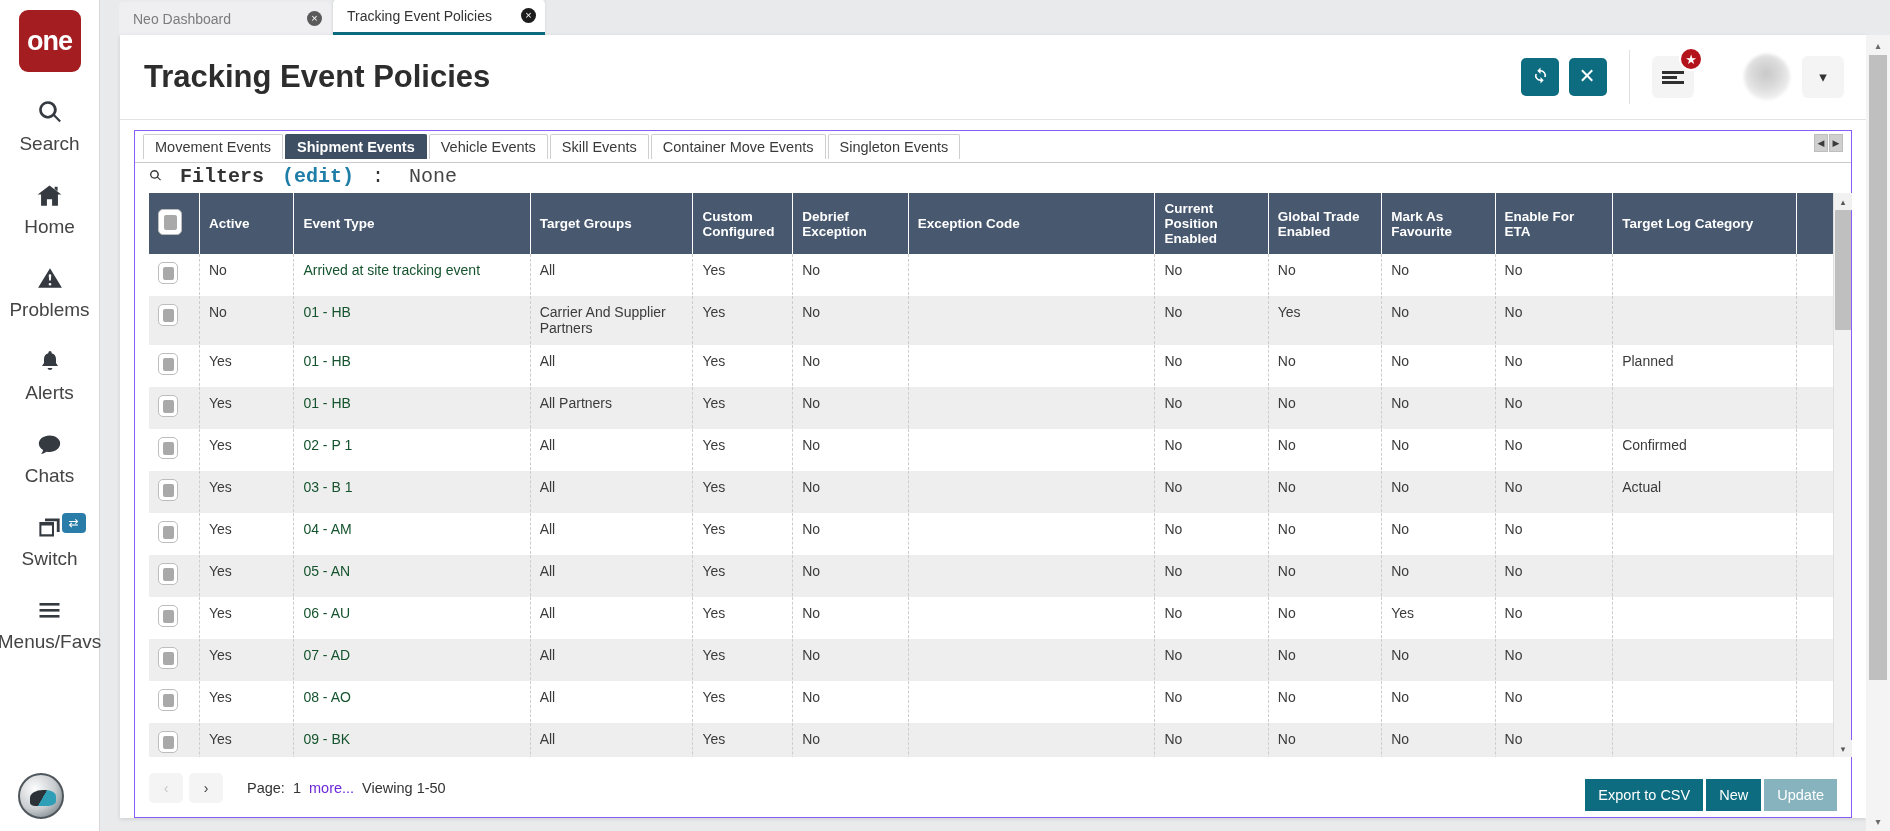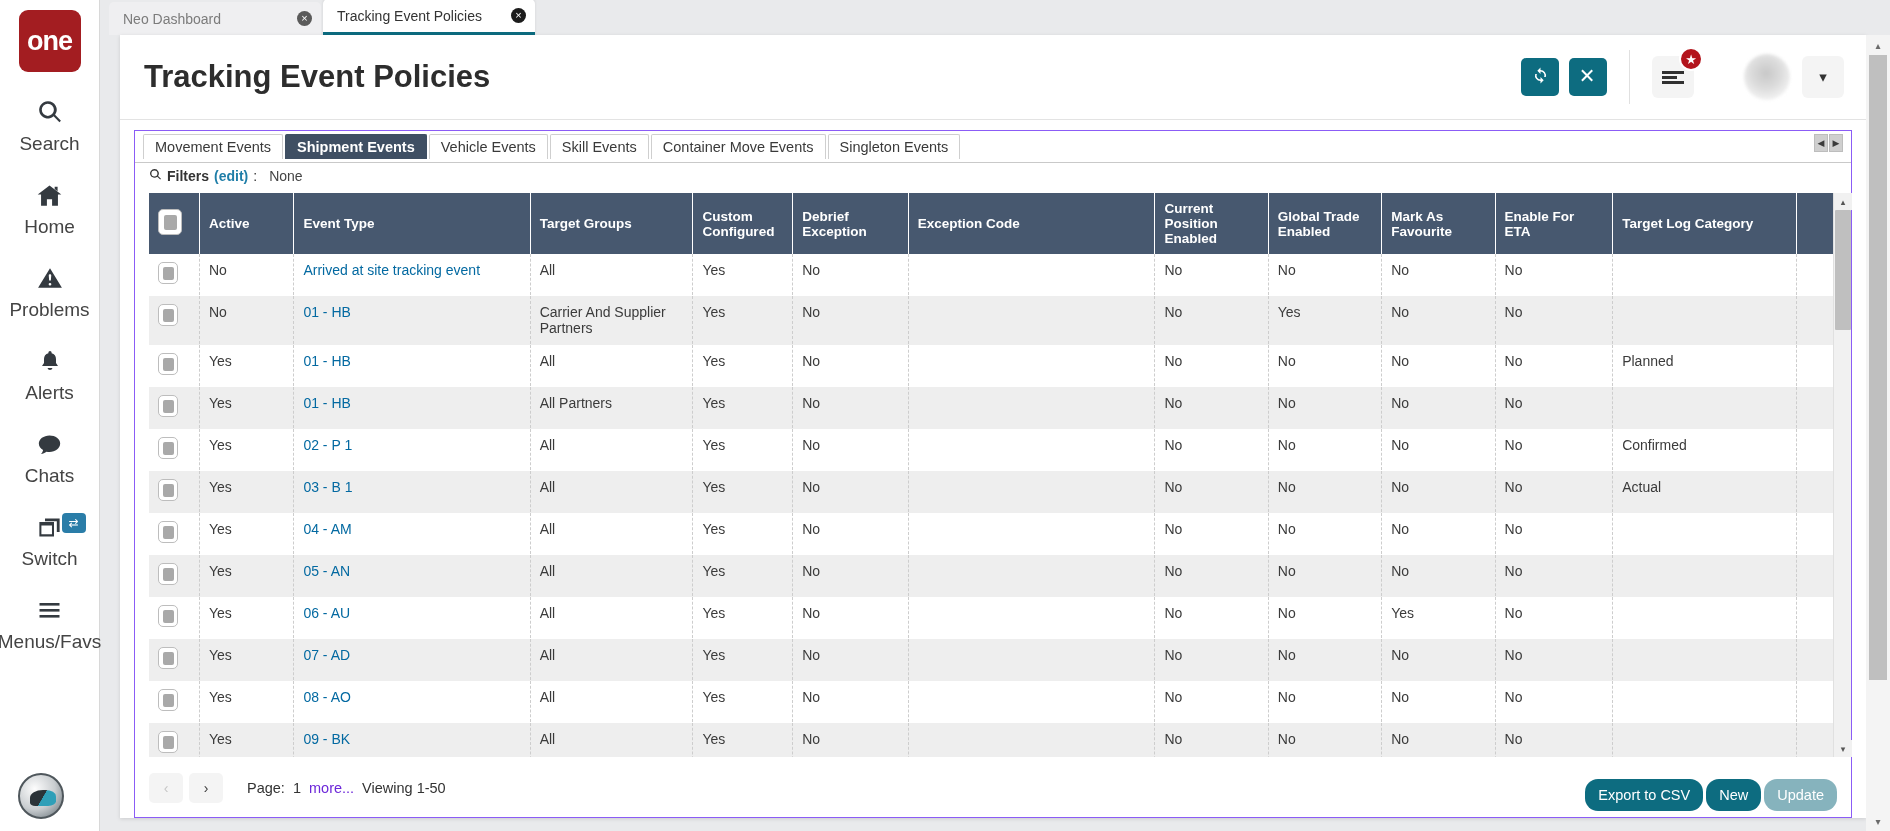--- a/index.html
+++ b/index.html
@@ -43,21 +43,21 @@
   }
   #rail-avatar::after {
     content: ""; position: absolute; left: 10px; top: 15px;
     width: 26px; height: 16px; border-radius: 50% 40% 30% 20%;
     background: linear-gradient(120deg, #2b3338 0%, #2b3338 48%, #2f9fb8 49%, #2f9fb8 100%);
   }
 
   
   #tab-strip {
     position: absolute; left: 100px; top: 0; right: 0; height: 35px;
-    background: #e9eaec; display: flex; align-items: flex-end; padding-left: 9px;
+    background: #e9eaec; display: flex; align-items: flex-end; padding-left: 19px;
   }
   .browser-tab {
     height: 33px; min-width: 212px; background: #efeff1; border-radius: 5px 5px 0 0;
     display: flex; align-items: center; justify-content: space-between;
     padding: 0 9px 0 14px; font-size: 14px; color: #7b7b7b;
     cursor: pointer; margin-right: 2px;
   }
   .browser-tab.active {
     background: #ffffff; color: #333; border-bottom: 3px solid #0d6c80;
     height: 36px; box-shadow: 0 -1px 3px rgba(0,0,0,.09);
@@ -146,21 +146,21 @@
   }
   .hs-arrow {
     width: 14px; height: 18px; background: #cfcfcf; color: #3b3b3b;
     font-size: 9px; display: flex; align-items: center; justify-content: center;
     cursor: pointer; border: 1px solid #bdbdbd;
   }
 
   
   #filter-bar {
     display: flex; align-items: center; height: 26px; padding-left: 14px;
-    font-size: 14px; color: #333; gap: 5px;
+    font-size: 20px; color: #333; gap: 18px; font-family: Liberation Mono, monospace;
   }
   #filter-label { font-weight: 700; }
   #filter-edit { color: #1f7ea8; cursor: pointer; font-weight: 700; }
   #filter-value { color: #444; margin-left: 7px; }
 
   
   #table-viewport {
     position: absolute; left: 14px; top: 62px; right: 18px; bottom: 60px;
     overflow: hidden; border: none;
   }
@@ -171,21 +171,21 @@
     border-right: 1px solid #fff; height: 58px;
   }
   thead th:last-child { border-right: none; }
   tbody td {
     font-size: 14px; color: #3b3b3b; padding: 8px 9px;
     border-right: 1px dashed #cdcdcd; vertical-align: top;
     border-bottom: 1px solid transparent;
   }
   tbody tr:nth-child(even) { background: #eeeeee; }
   tbody tr:nth-child(odd) { background: #ffffff; }
-  td.link-cell { color: #0369a1; cursor: pointer; }
+  td.link-cell { color: #14532d; cursor: pointer; }
   .row-cb, .hdr-cb {
     width: 20px; height: 22px; border: 1px solid #bdbdbd; border-radius: 5px;
     background: #fff; display: inline-block; position: relative; cursor: pointer;
   }
   .row-cb::after, .hdr-cb::after {
     content: ""; position: absolute; left: 4px; top: 4px;
     width: 11px; height: 13px; background: #a9a9a9; border-radius: 2px;
   }
   .hdr-cb { width: 24px; height: 26px; }
   .hdr-cb::after { left: 5px; top: 5px; width: 13px; height: 15px; }
@@ -228,21 +228,21 @@
     width: 34px; height: 30px; border-radius: 5px; background: #f4f4f4;
     display: flex; align-items: center; justify-content: center;
     cursor: pointer; font-size: 14px; color: #3a3a3a; margin-right: 6px;
   }
   .pg-btn.disabled { color: #c6c6c6; cursor: default; }
   #pg-info { display: flex; align-items: center; gap: 8px; font-size: 14.5px; color: #333; margin-left: 18px; }
   #pg-more { color: #6d28d9; cursor: pointer; }
   #footer-actions { margin-left: auto; display: flex; gap: 3px; }
   .act-btn {
     height: 32px; padding: 3px 13px; border: none; color: #fff; font-size: 14.5px;
-    background: #0d6c80; cursor: pointer; border-radius: 13px;
+    background: #0d6c80; cursor: pointer; border-radius: 0;
     font-family: "Liberation Sans", sans-serif;
     margin-top: 14px;
   }
   .act-btn.muted { background: #86b3bd; cursor: default; }
 
   
   #page-vscroll {
     position: absolute; right: 0; top: 35px; width: 24px; bottom: 0;
     background: #f4f4f4;
   }

